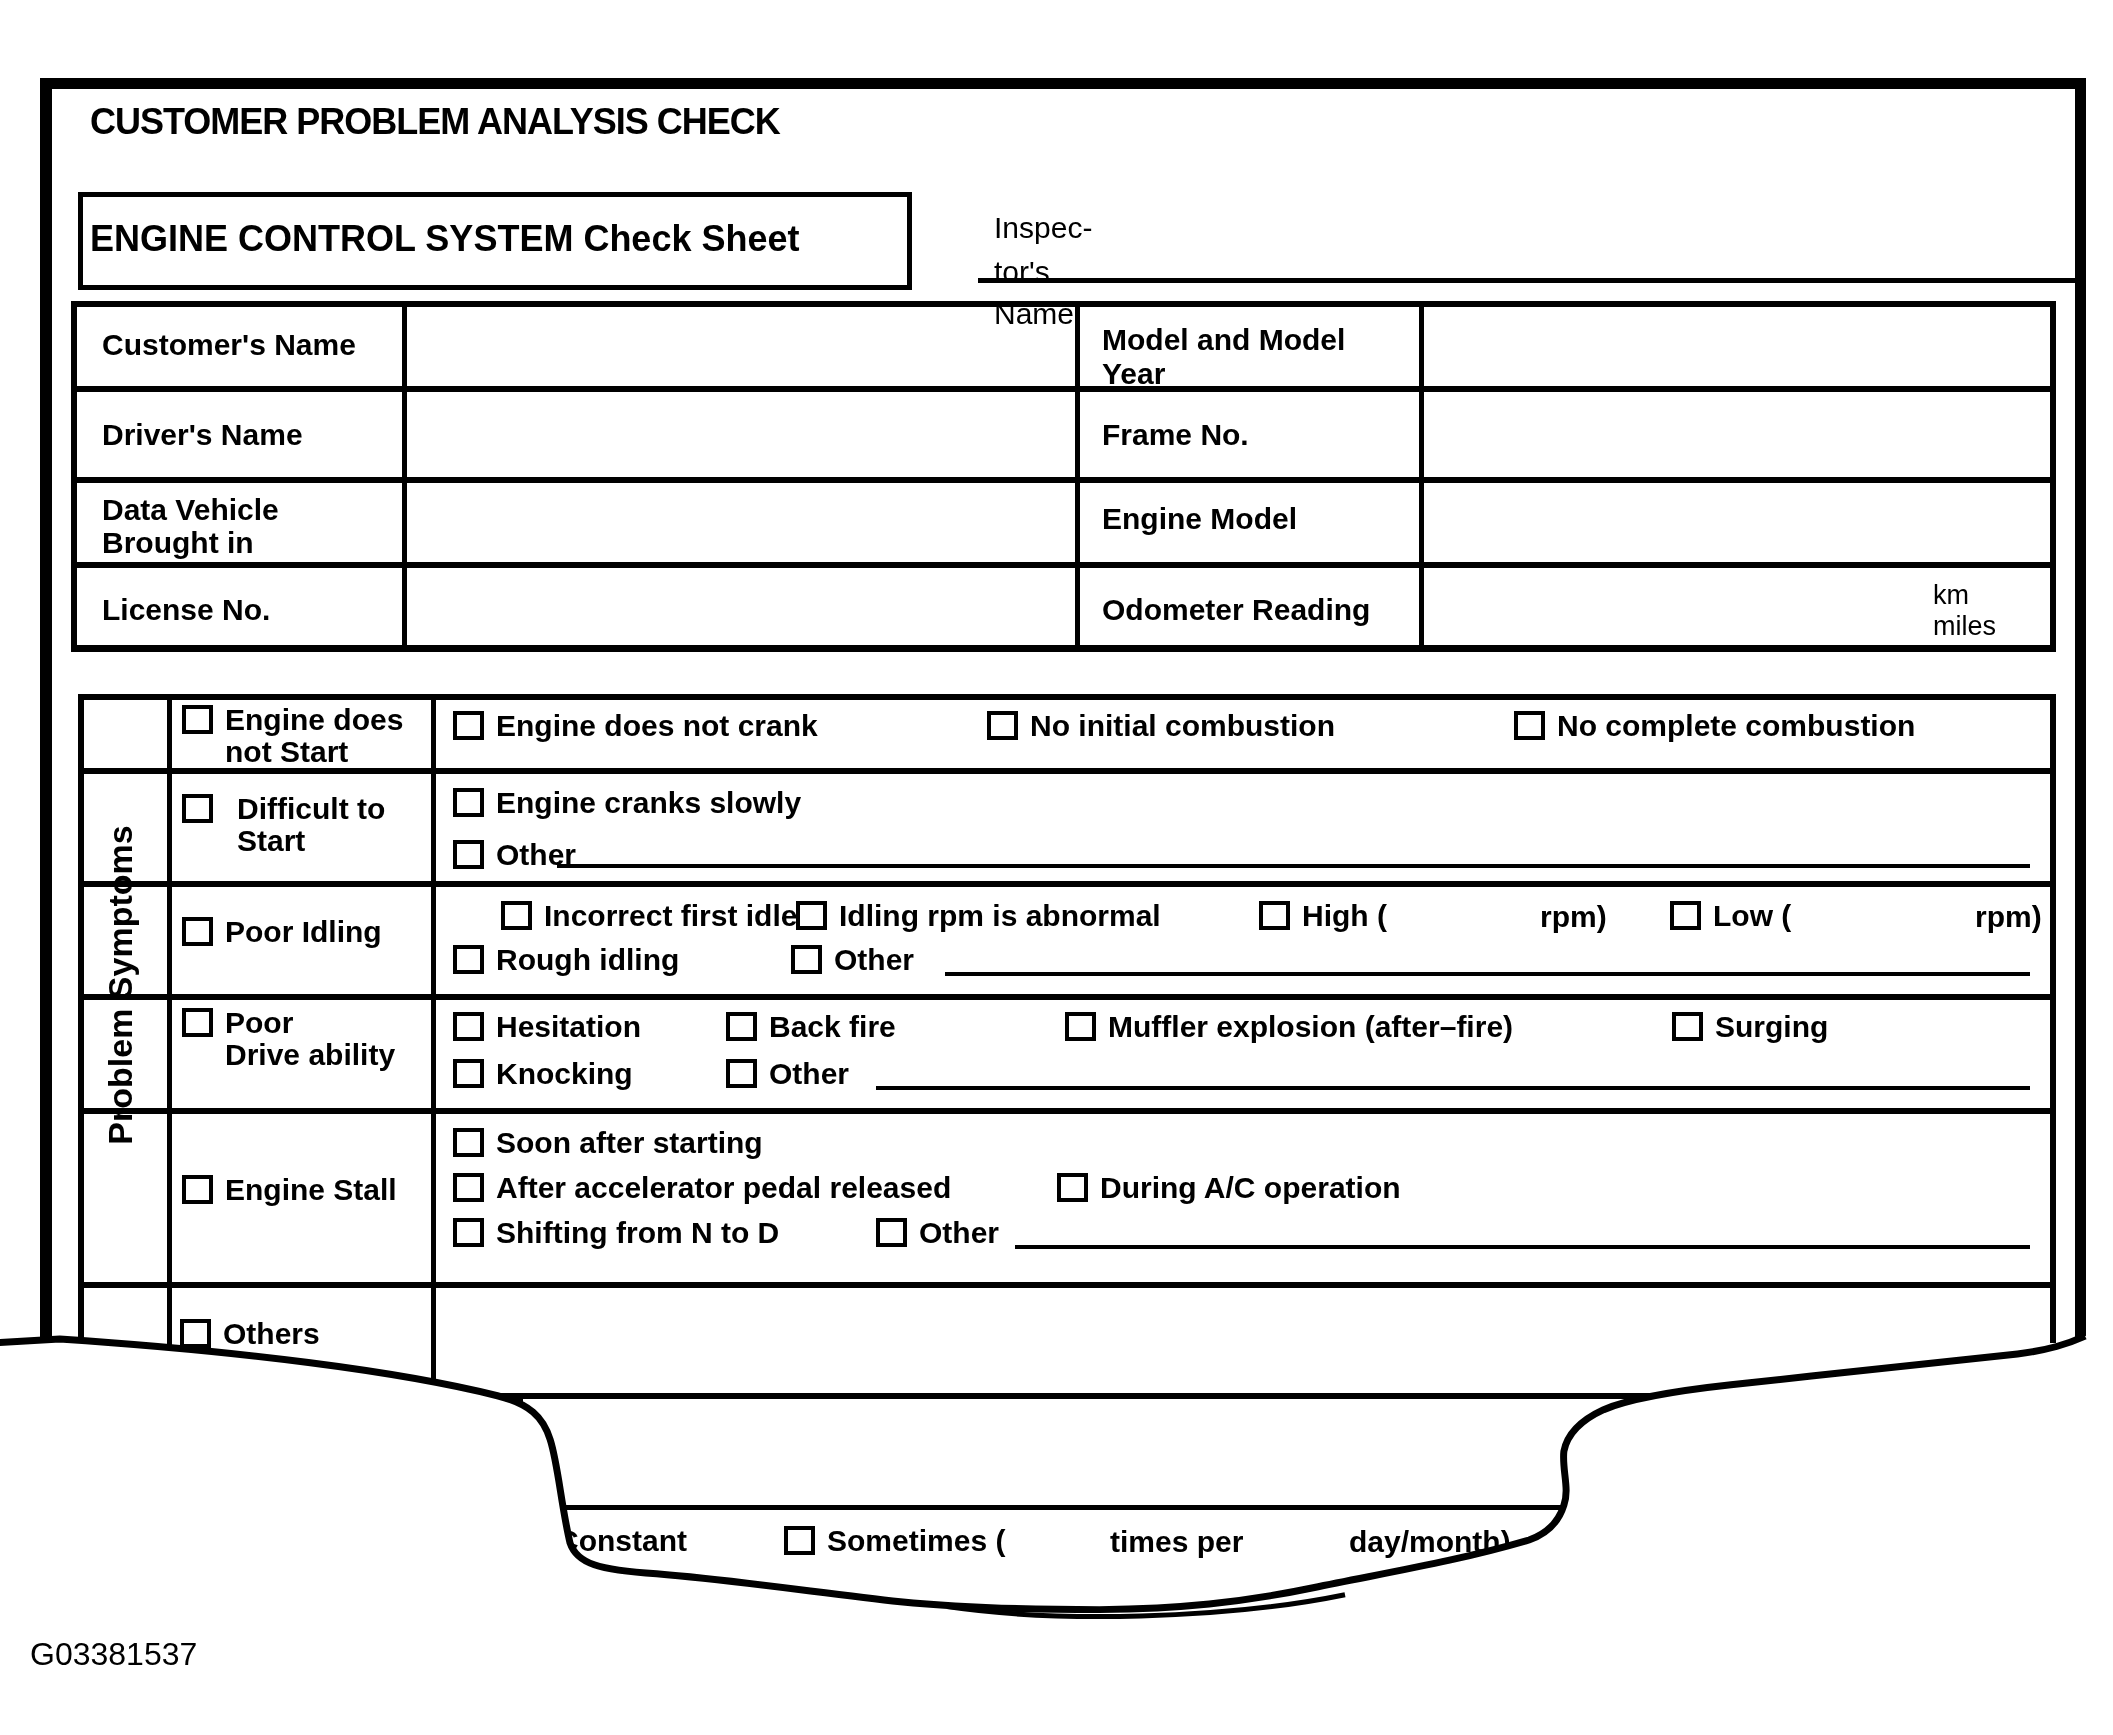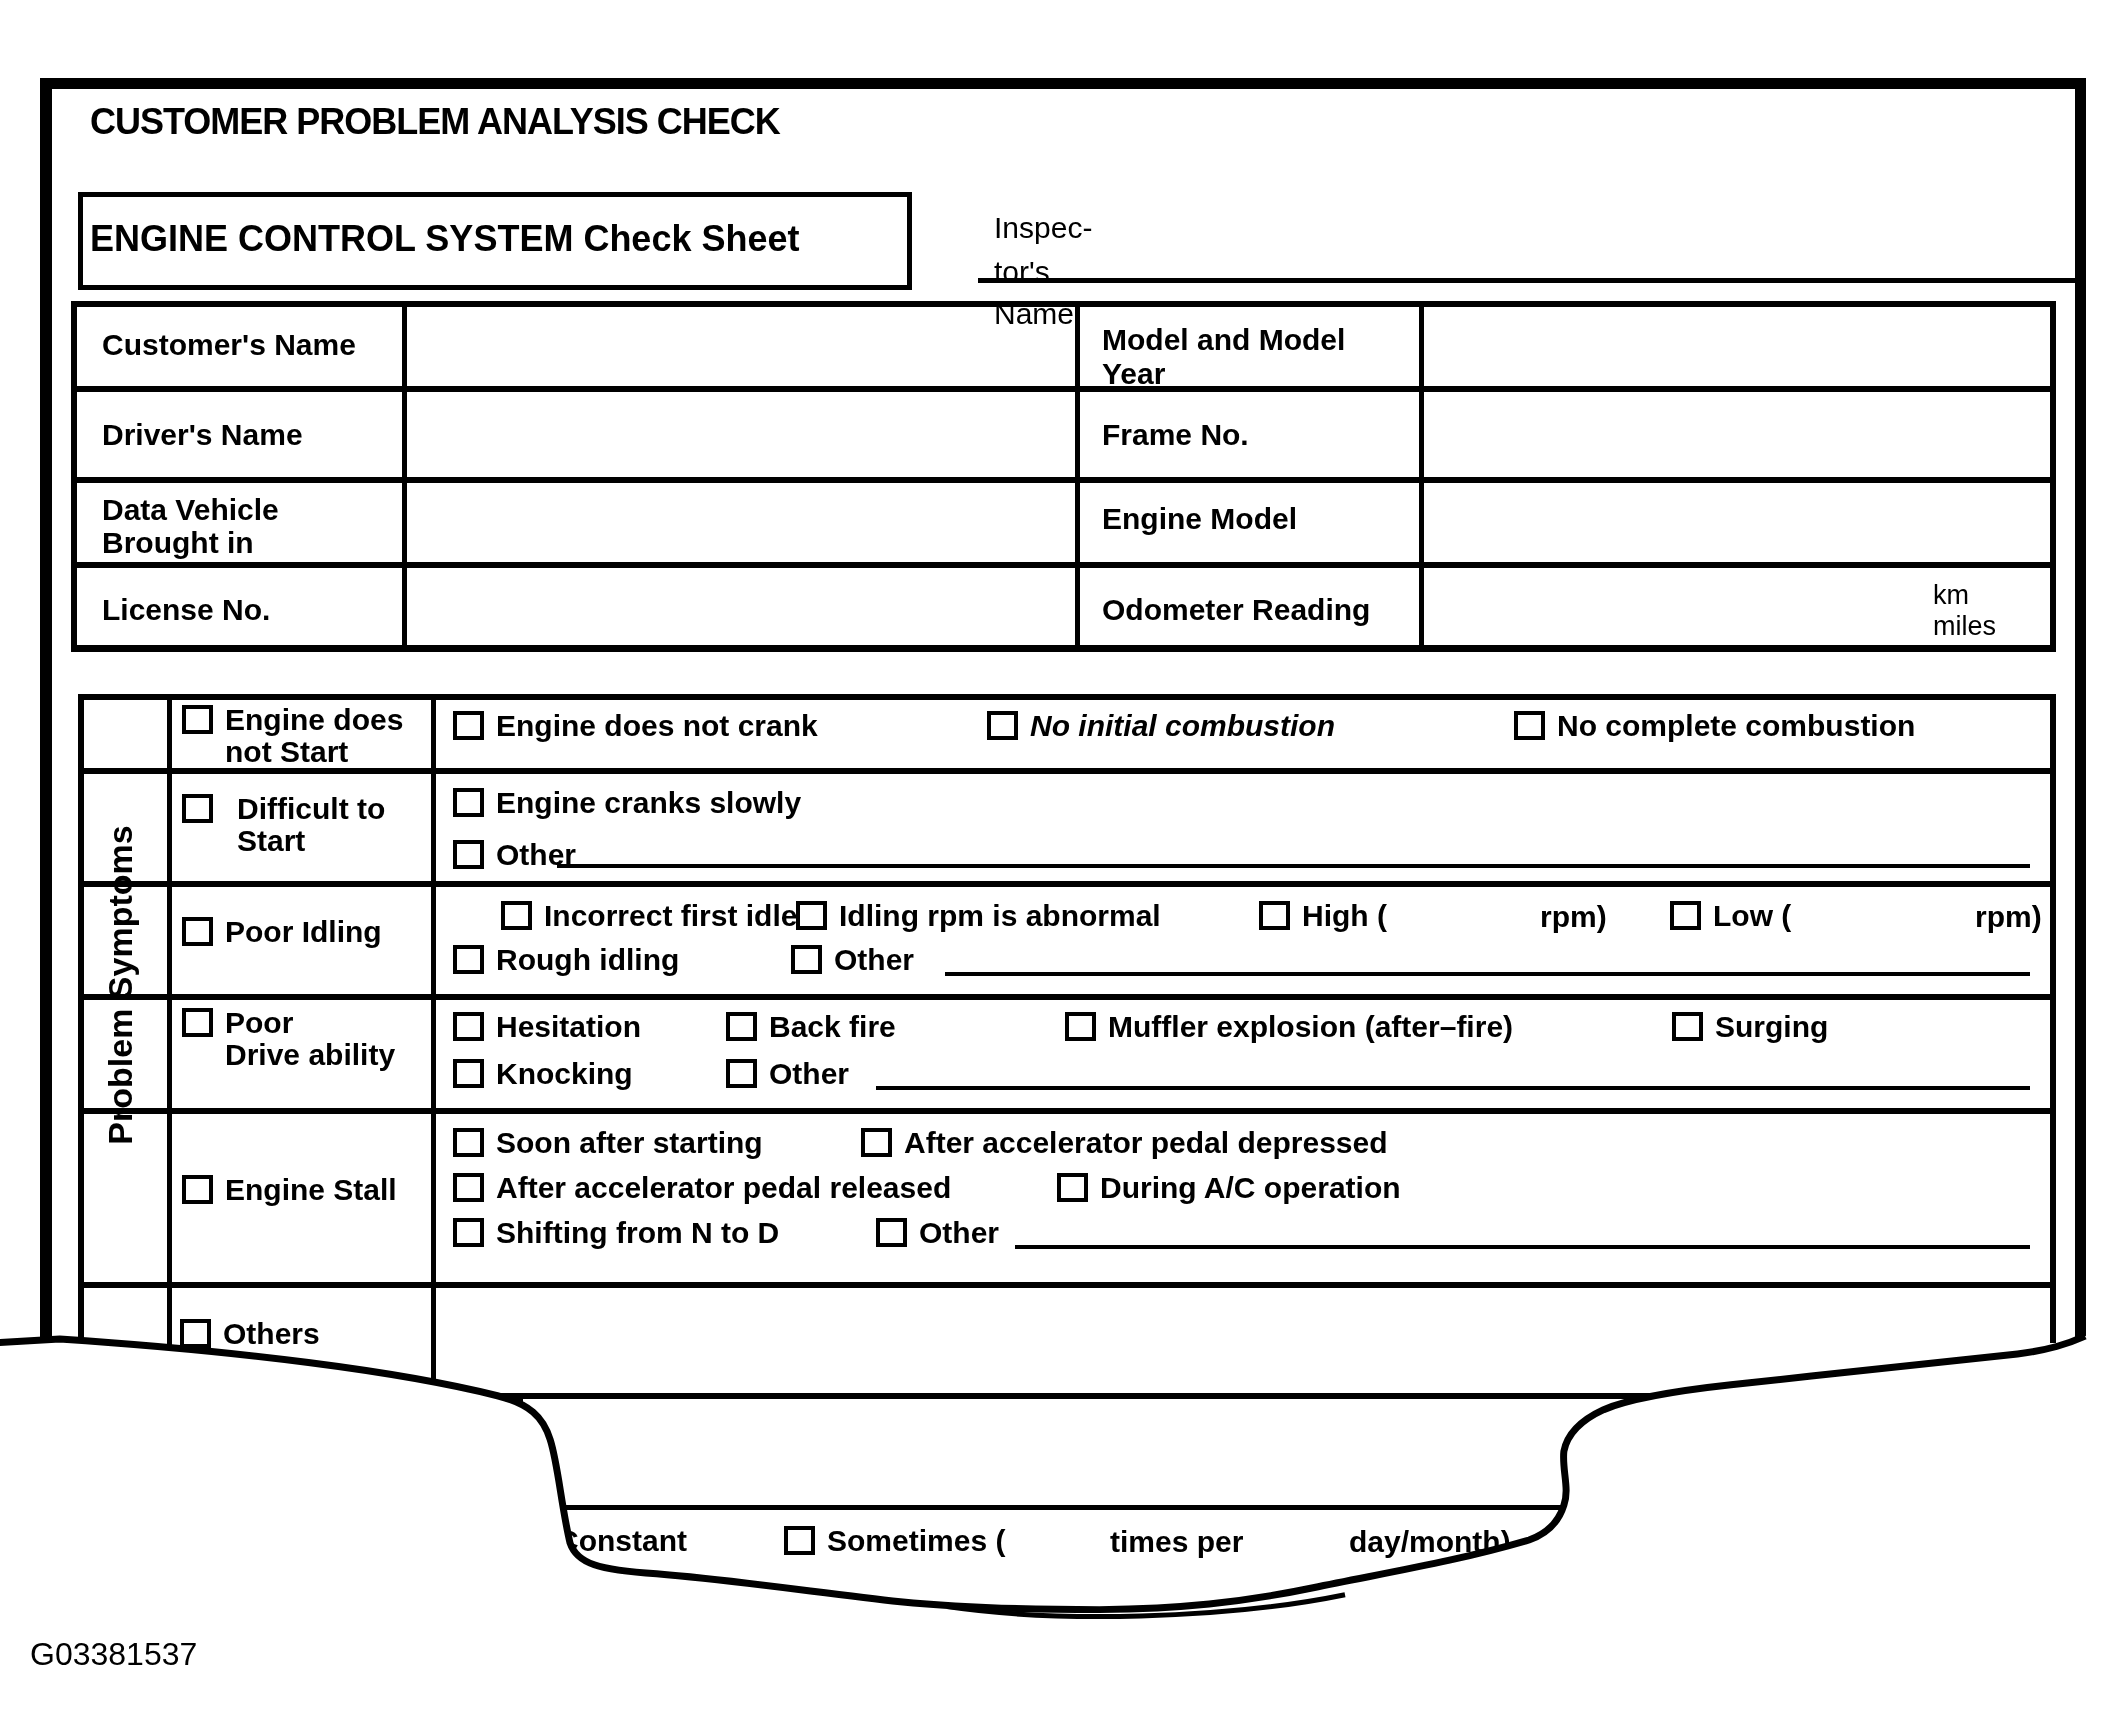--- a/index.html
+++ b/index.html
@@ -108,21 +108,21 @@
   </div>
   <div class="opt" style="left:180px;top:1318px;">
     <span class="cb"></span>
     <span>Others</span>
   </div>
 
   <div class="opt" style="left:453px;top:710px;">
     <span class="cb"></span>
       <span>Engine does not crank</span>
     </div>
-  <div class="opt" style="left:987px;top:710px;font-style:italic;">
+  <div class="opt" style="left:987px;top:710px;">
     <span class="cb"></span>
       <span>No initial combustion</span>
     </div>
   <div class="opt" style="left:1514px;top:710px;">
     <span class="cb"></span>
       <span>No complete combustion</span>
     </div>
 
   <div class="opt" style="left:453px;top:787px;">
     <span class="cb"></span>
@@ -184,24 +184,20 @@
     </div>
   <div class="opt" style="left:726px;top:1058px;">
     <span class="cb"></span>
       <span>Other</span>
     </div>
   <div class="fill" style="left:876px;top:1086px;width:1154px;"></div>
 
   <div class="opt" style="left:453px;top:1127px;">
     <span class="cb"></span>
       <span>Soon after starting</span>
-    </div>
-  <div class="opt" style="left:861px;top:1127px;">
-    <span class="cb"></span>
-      <span>After accelerator pedal depressed</span>
     </div>
   <div class="opt" style="left:453px;top:1172px;">
     <span class="cb"></span>
       <span>After accelerator pedal released</span>
     </div>
   <div class="opt" style="left:1057px;top:1172px;">
     <span class="cb"></span>
       <span>During A/C operation</span>
     </div>
   <div class="opt" style="left:453px;top:1217px;">

